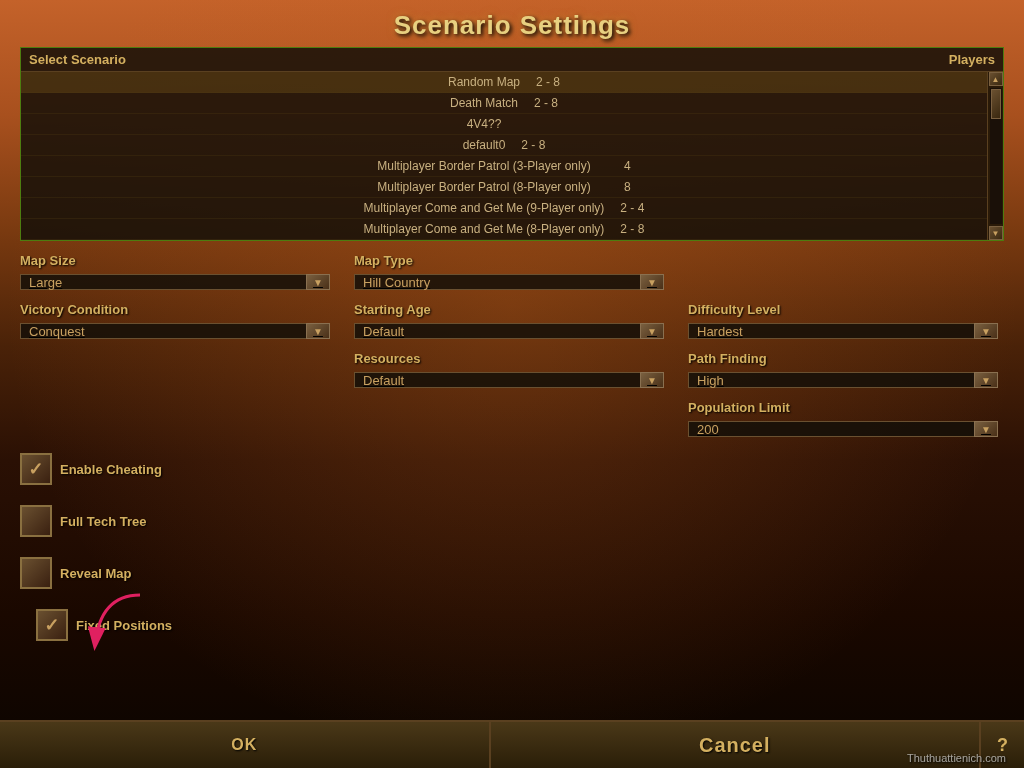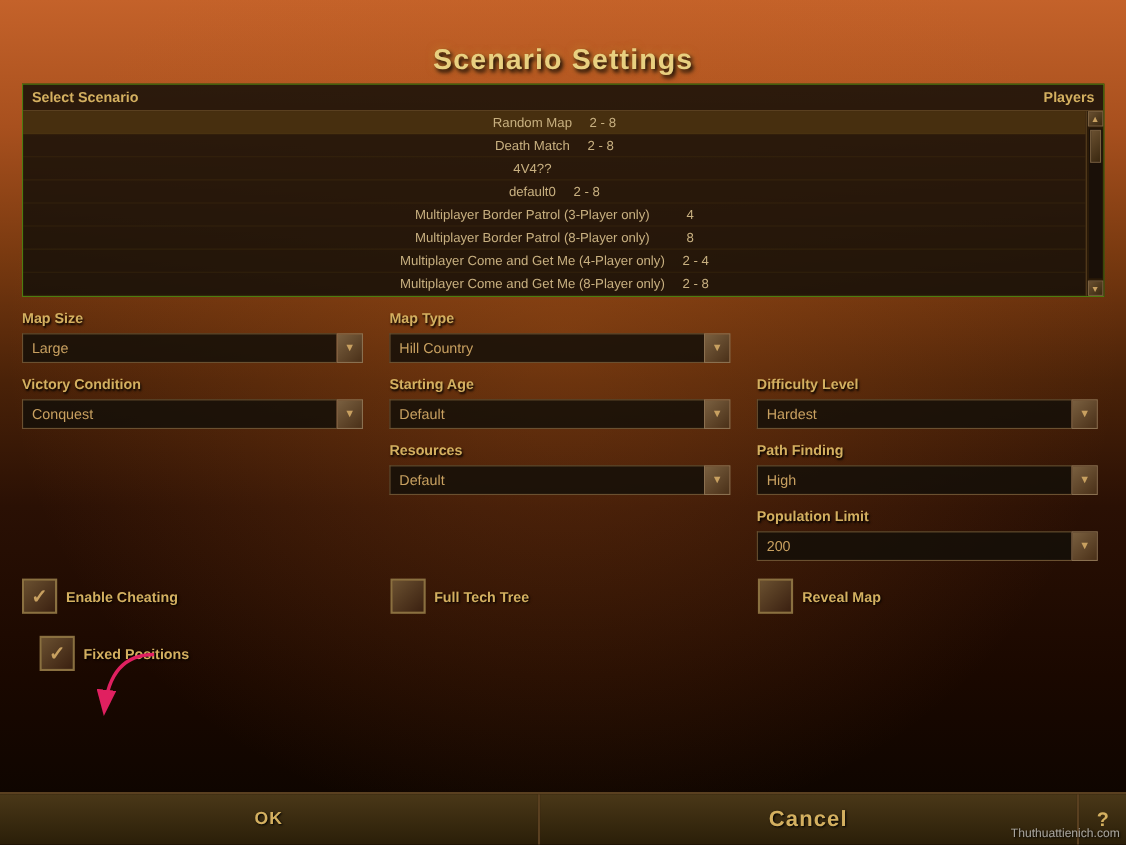--- a/index.html
+++ b/index.html
@@ -36,21 +36,20 @@
       inset: 0;
       background: radial-gradient(ellipse at 50% 40%, rgba(200,100,30,0.3) 0%, transparent 70%);
     }
 
     .overlay {
       position: absolute;
       inset: 0;
       z-index: 1;
       display: flex;
       flex-direction: column;
-      margin-top: 29px;
     }
 
     
     .title-bar {
       text-align: center;
       padding: 10px 0 6px;
     }
 
     .title-text {
       color: #e8d080;
@@ -155,21 +154,22 @@
       color: #d4b060;
       font-size: 13px;
       font-weight: bold;
       text-shadow: 1px 1px 2px #000;
       margin-bottom: 2px;
     }
 
     .dropdown-container {
       display: flex;
       align-items: stretch;
-      height: 27px;
+      height: 16px;
+      text-decoration: underline;
     }
 
     .dropdown-value {
       flex: 1;
       background: rgba(20, 15, 8, 0.85);
       border: 1px solid #6a5030;
       border-right: none;
       color: #c8a060;
       font-size: 13px;
       padding: 0 8px;
@@ -274,21 +274,21 @@
       color: #d4b060;
       font-size: 18px;
       font-weight: bold;
       cursor: pointer;
     }
 
     
     .watermark {
       position: absolute;
       bottom: 4px;
-      right: 6px;
+      right: 18px;
       color: rgba(255,255,255,0.6);
       font-size: 11px;
       z-index: 100;
       text-shadow: 1px 1px 2px #000;
     }
 
     
     .dropdowns-grid {
       display: grid;
       grid-template-columns: 310px 310px 310px;
@@ -299,22 +299,23 @@
     .dropdown-group {
       display: flex;
       flex-direction: column;
       gap: 4px;
     }
 
     
     .checkboxes-row {
       display: flex;
       gap: 0;
-      align-items: flex-end;
+      align-items: flex-start;
       margin-top: 8px;
+      flex-direction: column;
     }
 
     .checkbox-group {
       display: flex;
       align-items: center;
       gap: 8px;
       flex: 1;
     }
 
   </style>
@@ -356,21 +357,21 @@
           </li>
           <li class="scenario-item">
             <span>Multiplayer Border Patrol (3-Player only)</span>
             <span class="scenario-players">4</span>
           </li>
           <li class="scenario-item">
             <span>Multiplayer Border Patrol (8-Player only)</span>
             <span class="scenario-players">8</span>
           </li>
           <li class="scenario-item">
-            <span>Multiplayer Come and Get Me (4-Player only)</span>
+            <span>Multiplayer Come and Get Me (9-Player only)</span>
             <span class="scenario-players">2 - 4</span>
           </li>
           <li class="scenario-item">
             <span>Multiplayer Come and Get Me (8-Player only)</span>
             <span class="scenario-players">2 - 8</span>
           </li>
         </ul>
         <div class="scrollbar">
           <div class="scroll-btn">▲</div>
           <div class="scroll-track">

